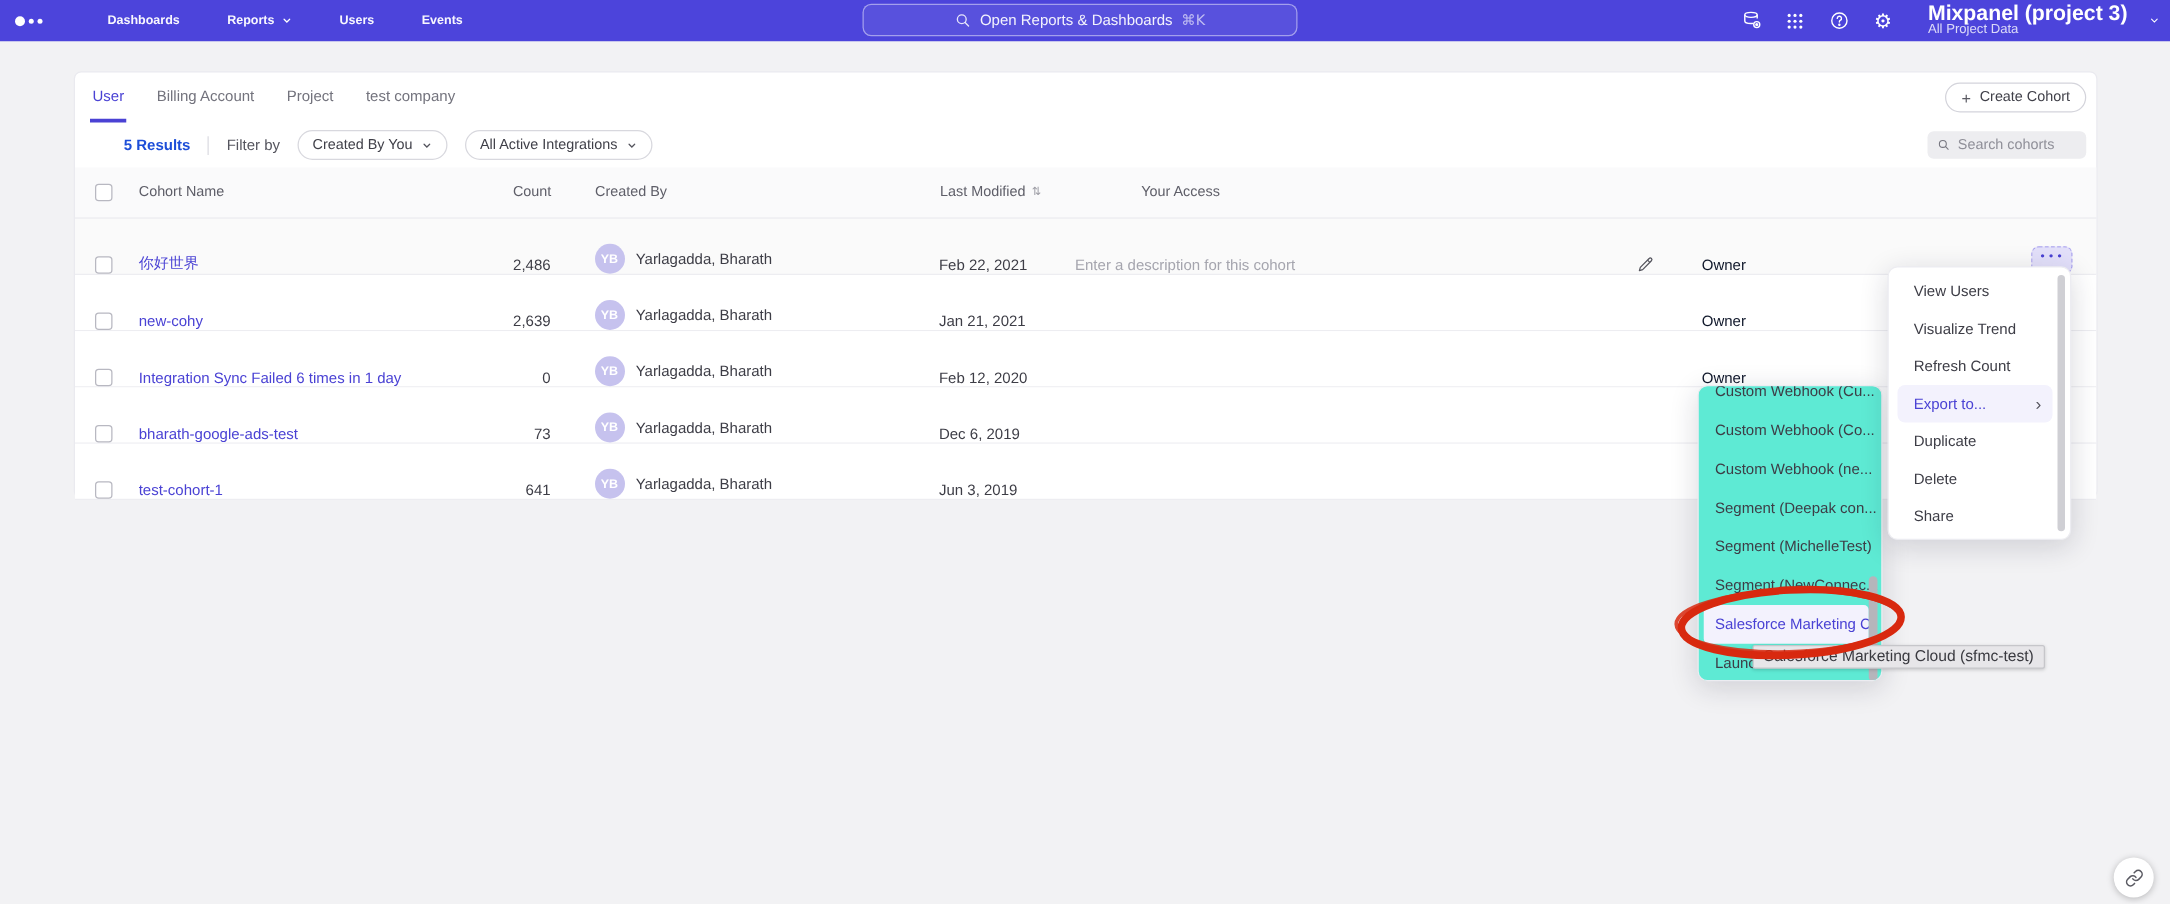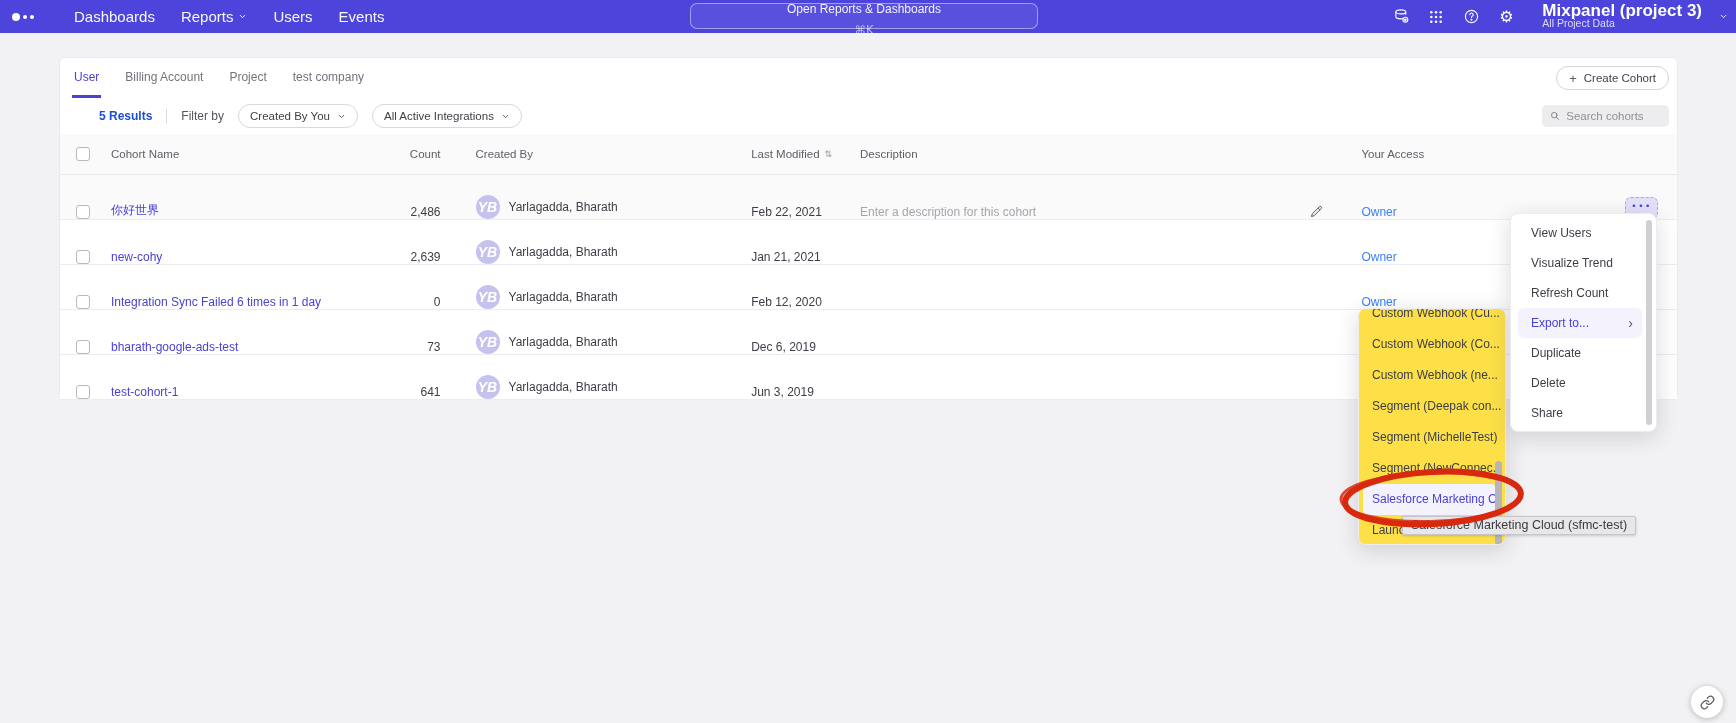--- a/index.html
+++ b/index.html
@@ -16,27 +16,27 @@
   
   .nav {
     position:absolute; left:0; top:0; width:1736px; height:33px;
     background:#4c44db; display:flex; align-items:center;
   }
   .nav-left { display:flex; align-items:center; gap:26px; margin-left:12px; }
   .logo-dots { display:flex; align-items:center; gap:3px; margin-right:14px; }
   .logo-dots i { background:#fff; border-radius:50%; display:block; }
   .logo-dots i.big { width:8px; height:8px; }
   .logo-dots i.sm  { width:4px; height:4px; }
-  .nav-item { color:rgba(255,255,255,.96); font-size:15px; font-weight:400; display:flex; align-items:center; gap:5px; cursor:pointer; white-space:nowrap; }
+  .nav-item { color:rgba(255,255,255,.96); font-size:10px; font-weight:700; display:flex; align-items:center; gap:5px; cursor:pointer; white-space:nowrap;margin-left:12px; }
   .chev-dn { width:9px; height:9px; }
   .nav-search {
     position:absolute; left:690px; top:3px; width:348px; height:26px;
     border:1px solid rgba(255,255,255,.45); background:rgba(255,255,255,.07);
     border-radius:7px; display:flex; align-items:center; justify-content:center; gap:7px;
-    color:rgba(255,255,255,.93); font-size:12px; cursor:pointer;flex-direction:column;
+    color:rgba(255,255,255,.93); font-size:12px; cursor:pointer;
   }
   .nav-search .shortcut { color:rgba(255,255,255,.62); font-size:11.5px; }
   .nav-right { position:absolute; right:8px; top:0; height:33px; display:flex; align-items:center; gap:17px; }
   .nav-icon { width:18px; height:18px; display:flex; align-items:center; justify-content:center; cursor:pointer; }
   .gear-glyph { color:#fff; font-size:16px; line-height:1; }
   .project-block { margin-left:10px; text-align:left; cursor:pointer; }
   .project-name { color:#fff; font-size:17px; font-weight:700; line-height:13px; white-space:nowrap; }
   .project-scope { color:rgba(255,255,255,.8); font-size:10.5px; line-height:12px; }
 
   
@@ -74,25 +74,25 @@
   .thead { display:flex; align-items:center; height:41px; background:#fafafb; border-bottom:1px solid #e8e8ed; font-size:11.5px; color:#5e5e68; }
   .trow  { display:flex; align-items:flex-end; height:45px; border-bottom:1px solid #ededf1; background:#fff; font-size:12px; }
   .trow.hovered { background:#fafafa; }
   .c-check { width:46px; padding-left:16px; }
   .c-name  { width:275px; padding-left:5px; white-space:nowrap; overflow:hidden; }
   .c-count { width:60px; text-align:right; }
   .c-created { width:311px; padding-left:35px; display:flex; align-items:center; }
   .c-mod   { width:109px; display:flex; align-items:center; }
   .c-desc  { width:450px; color:#a5a5ae; white-space:nowrap; overflow:hidden; }
   .c-pencil{ width:34px; display:flex; align-items:center; }
-  .c-access{ width:264px; padding-left:18px; color:#3b82f6; }
+  .c-access{ width:264px; padding-left:18px; color:#0f172a; }
   .c-actions{ width:70px; padding-left:18px; display:flex; align-items:center; }
   .checkbox { width:14px; height:14px; border:1.5px solid #b8b8c1; border-radius:3px; background:#fff; display:block; cursor:pointer; }
   .cohort-link { color:#4a42d4; cursor:pointer; text-decoration:none; }
-  .avatar { width:24px; height:24px; border-radius:50%; background:#c6c2ee; color:#fff; font-size:14px; font-weight:700; display:flex; align-items:center; justify-content:center; margin-right:9px; flex:none;font-style:italic; }
+  .avatar { width:24px; height:24px; border-radius:50%; background:#c6c2ee; color:#fff; font-size:10px; font-weight:700; display:flex; align-items:center; justify-content:center; margin-right:9px; flex:none; }
   .sort-glyph { font-size:9px; color:#9a9aa2; margin-left:5px; }
   .dots-btn {
     width:33px; height:22px; border-radius:6px; background:#e3e0fa; border:1px dashed #aaa3ef;
     color:#4a42d4; display:flex; align-items:center; justify-content:center; cursor:pointer;
     font-size:9px; letter-spacing:1.5px; line-height:1; padding-bottom:4px;
   }
 
   
   .menu {
     position:absolute; left:1510px; top:213px; width:147px; height:219px;
@@ -101,21 +101,21 @@
   }
   .menu-item { height:30px; line-height:30px; padding-left:20px; font-size:12px; color:#3d3d46; cursor:pointer; white-space:nowrap; }
   .menu-item.highlighted {
     margin:0 14px 0 7px; padding-left:13px; background:#f3f2fd; border-radius:6px; color:#4a42d4; position:relative;
   }
   .menu-item.highlighted .sub-arrow { position:absolute; right:9px; top:0; font-size:14px; color:#55555e; }
   .menu-scrollbar { position:absolute; right:4px; top:6px; width:6px; height:205px; background:#cfcfd4; border-radius:3px; }
 
   .submenu {
     position:absolute; left:1358px; top:308px; width:148px; height:237px;
-    background:#fde047; border:1px solid #ececf1; border-radius:8px;
+    background:#5eead4; border:1px solid #ececf1; border-radius:8px;
     box-shadow:0 5px 22px rgba(25,25,50,.16); overflow:hidden; z-index:40;
   }
   .submenu-list { margin-top:-11px; }
   .submenu-item { height:31px; line-height:31px; padding-left:13px; font-size:12px; color:#3d3d46; cursor:pointer; white-space:nowrap; overflow:hidden; }
   .submenu-item.highlighted { margin:0 10px 0 4px; padding-left:9px; background:#f3f2fd; border-radius:4px; color:#4a42d4; }
   .submenu-scrollbar { position:absolute; right:3px; top:152px; width:7px; height:84px; background:#b5b5bb; border-radius:3.5px; }
 
   .tooltip {
     position:absolute; left:1402px; top:516px; z-index:60;
     background:#e7e6e9; border:1px solid #c6c6ca; border-radius:2px;
@@ -244,21 +244,20 @@
     <div class="c-check">
         <span class="checkbox"></span>
       </div>
     <div class="c-name">Cohort Name</div>
     <div class="c-count">Count</div>
     <div class="c-created">Created By</div>
     <div class="c-mod">
       <span>Last Modified</span>
       <span class="sort-glyph glyph">⇅</span>
     </div>
-    <div class="c-desc" style="color:#5e5e68">Description</div>
     <div class="c-pencil"></div>
     <div class="c-access" style="color:#5e5e68">Your Access</div>
     <div class="c-actions"></div>
   </div>
 
   <div class="trow hovered">
     <div class="c-check">
         <span class="checkbox"></span>
       </div>
     <div class="c-name"><a class="cohort-link">你好世界</a></div>

